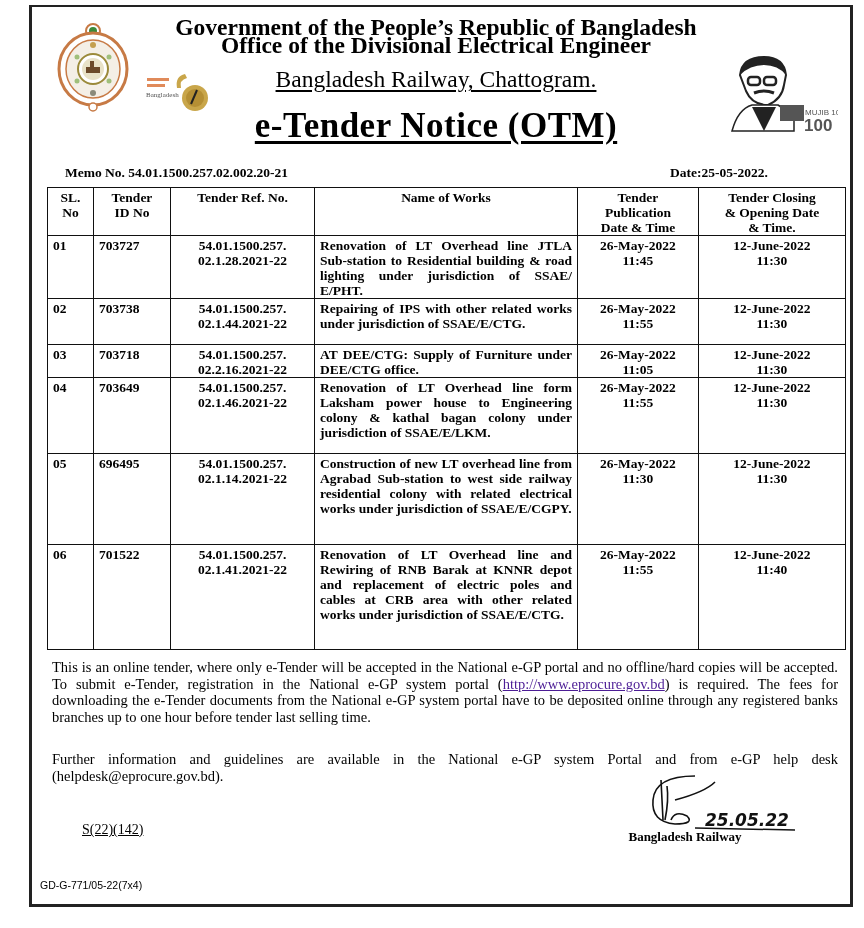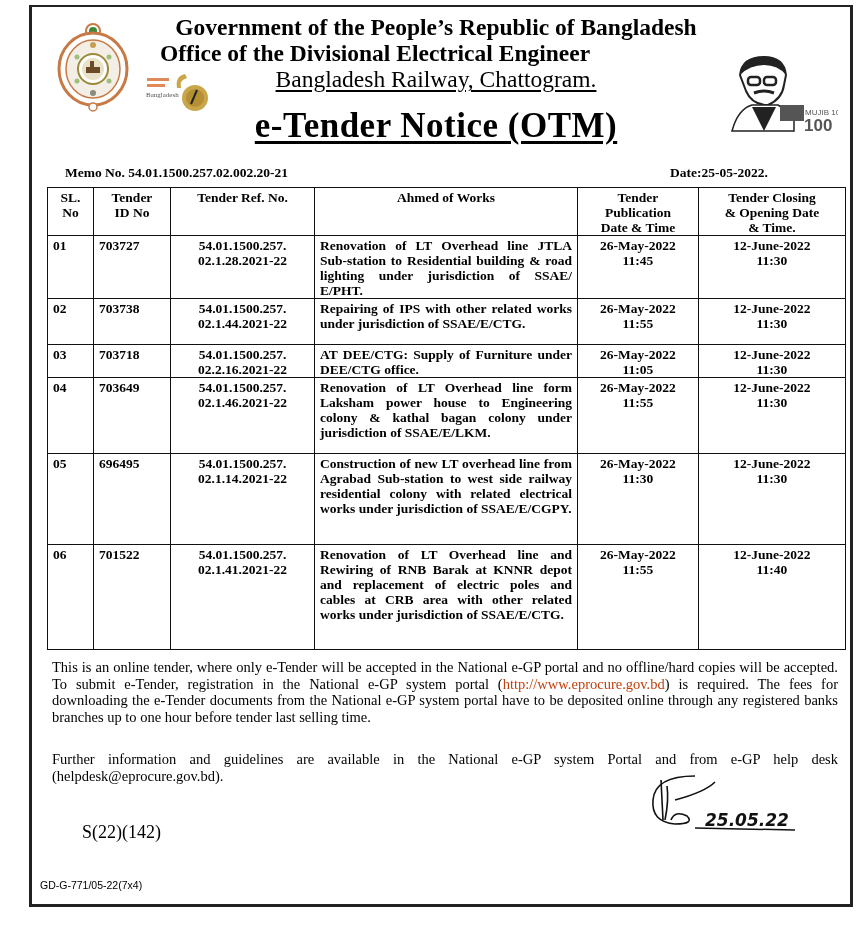--- a/index.html
+++ b/index.html
@@ -2,40 +2,40 @@
 <html><head>
 <meta charset="utf-8">
 <style>
   html, body { margin:0; padding:0; background:#ffffff; }
   body { width:864px; height:928px; position:relative; overflow:hidden; font-family:"Liberation Serif","DejaVu Serif",serif; color:#000; }
   .frame { position:absolute; left:29px; top:5px; width:818px; height:897px; border:3px solid #222; border-top-width:2px; box-sizing:content-box; }
   .emblem { position:absolute; left:55px; top:17px; width:76px; height:96px; }
   .logo50 { position:absolute; left:145px; top:70px; width:70px; height:44px; }
   .mujib { position:absolute; left:728px; top:55px; width:110px; height:80px; }
   .hdr1 { position:absolute; left:160px; top:14px; width:552px; text-align:center; font-size:23.5px; font-weight:bold; line-height:26px; }
-  .hdr2 { position:absolute; left:160px; top:40px; width:552px; text-align:left; font-size:23.5px; font-weight:bold; line-height:26px; }
+  .hdr2 { position:absolute; left:160px; top:32px; width:552px; text-align:center; font-size:23.5px; font-weight:bold; line-height:26px; }
   .hdr3 { position:absolute; left:160px; top:66px; width:552px; text-align:center; font-size:23.5px; line-height:26px; }
   .hdr3 span { text-decoration:underline; text-underline-offset:3px; }
   .title { position:absolute; left:160px; top:106px; width:552px; text-align:center; font-size:35px; font-weight:bold; line-height:40px; letter-spacing:0.5px; }
   .title span { text-decoration:underline; text-decoration-thickness:3px; text-underline-offset:4px;text-align:center; }
   .memo { position:absolute; left:65px; top:165px; font-size:13.5px; font-weight:bold; }
   .date { position:absolute; left:670px; top:165px; font-size:13.5px; font-weight:bold; }
   table.tender { position:absolute; left:47px; top:187px; width:799px; border-collapse:collapse; font-size:13.5px; font-weight:bold; line-height:15px;padding-left:16px; }
   table.tender th, table.tender td { border:1.5px solid #111; padding:2px 5px 0 5px; vertical-align:top; }
   table.tender th { font-weight:bold; text-align:center; height:43px; }
   td.sl { width:35px; padding-left:8px; }
   td.tid { width:66px; padding-left:8px; }
   td.ref { width:133px; text-align:center;margin-left:40px; }
   td.work { width:252px; text-align:justify; text-align-last:left;margin-left:44px; }
   td.pub, td.close { text-align:center; }
   .para { position:absolute; left:52px; width:786px; font-size:14.5px; line-height:16.5px; text-align:justify; font-family:"Liberation Sans Narrow","Liberation Serif",serif; }
-  .para a { color:#c2410c; }
+  .para a { color:#4c1d95; text-decoration:underline; }
   .p1 { top:659px; }
   .p2 { top:751px; }
-  .sref { position:absolute; left:82px; top:822px; font-size:18px; }
+  .sref { position:absolute; left:82px; top:822px; font-size:14px;text-decoration:underline; }
   .sig { position:absolute; left:615px; top:770px; width:190px; height:68px; }
   .signame { position:absolute; left:560px; top:829px; width:250px; text-align:center; font-size:13px; font-weight:bold; line-height:16px; }
   .signame .n { font-weight:bold; font-size:13px; }
   .gd { position:absolute; left:40px; top:879px; font-family:"Liberation Sans","DejaVu Sans",sans-serif; font-size:10.5px; }
 </style>
 </head>
 <body>
 
 <div class="frame"></div>
 
@@ -91,21 +91,21 @@
 
 <div class="memo">Memo No. 54.01.1500.257.02.002.20-21</div>
 <div class="date">Date:25-05-2022.</div>
 
 <table class="tender">
   <thead>
     <tr>
       <th><span>SL.</span><br><span>No</span></th>
       <th><span>Tender</span><br><span>ID No</span></th>
       <th><span>Tender Ref. No.</span></th>
-      <th><span>Ahmed of Works</span></th>
+      <th><span>Name of Works</span></th>
       <th><span>Tender</span><br><span>Publication</span><br><span>Date &amp; Time</span></th>
       <th><span>Tender Closing</span><br><span>&amp; Opening Date</span><br><span>&amp; Time.</span></th>
     </tr>
   </thead>
   <tbody>
     <tr style="height:63px">
       <td class="sl">01</td>
       <td class="tid">703727</td>
       <td class="ref"><span>54.01.1500.257.</span><br><span>02.1.28.2021-22</span></td>
       <td class="work">Renovation of LT Overhead line JTLA Sub-station to Residential building &amp; road lighting under jurisdiction of SSAE/ E/PHT.</td>
@@ -162,15 +162,16 @@
 
 <svg class="sig" viewBox="0 0 190 68">
   <path d="M80 6 Q40 6 38 30 Q36 52 60 54 Q80 54 72 46 Q60 40 56 50" fill="none" stroke="#111" stroke-width="1.6"></path>
   <path d="M46 10 L48 50 M52 16 Q54 30 50 50" fill="none" stroke="#111" stroke-width="1.6"></path>
   <path d="M60 30 Q90 22 100 12" fill="none" stroke="#111" stroke-width="1.6"></path>
   <text x="90" y="56" font-size="17" font-style="italic" font-weight="bold" fill="#111" font-family="DejaVu Sans, sans-serif">25.05.22</text>
   <path d="M80 58 L180 60" stroke="#111" stroke-width="1.5"></path>
 </svg>
 
 <div class="signame">
+  <div>Bangladesh Railway</div>
 </div>
 
 <div class="gd">GD-G-771/05-22(7x4)</div>
 
 </body></html>

